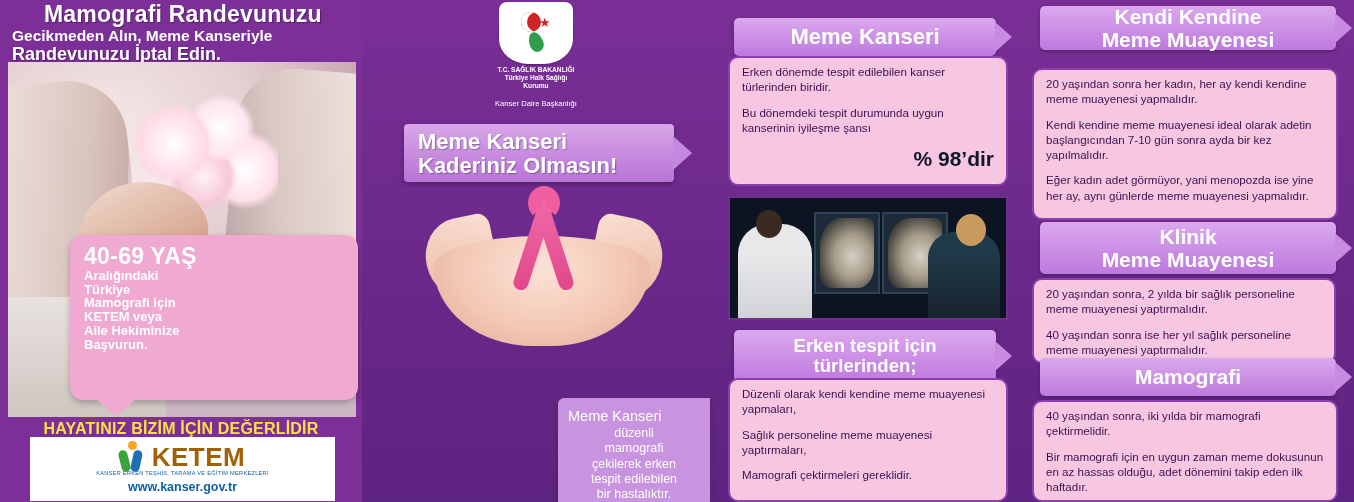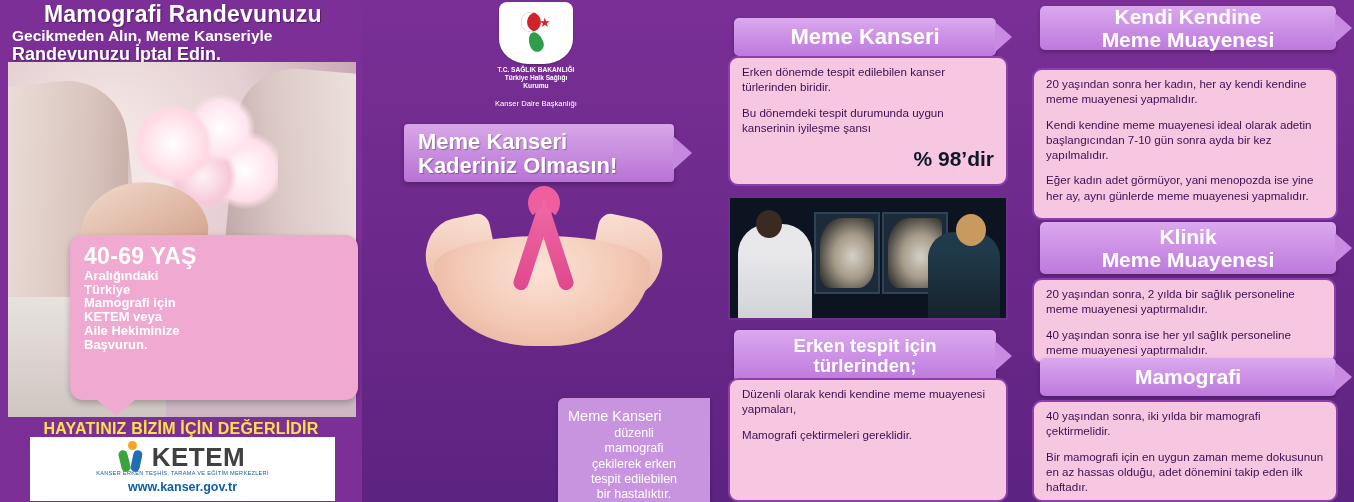--- a/index.html
+++ b/index.html
@@ -175,21 +175,21 @@
     bottom: 0;
   }
   .ketem-mark .b1 { left: 0; background: #3aa33a; transform: rotate(-14deg); }
   .ketem-mark .b2 { left: 12px; background: #1f6fb5; transform: rotate(12deg); }
   .ketem-mark .dot {
     position: absolute; top: -1px; left: 8px;
     width: 9px; height: 9px; border-radius: 50%;
     background: #f5a623;
   }
   .ketem-text {
-    color: #404040;
+    color: #a16207;
     font-size: 26px;
     font-weight: bold;
     letter-spacing: .5px;
     line-height: 1;
   }
   .ketem-sub {
     text-align: center;
     color: #0f5fa8;
     font-size: 5.6px;
     letter-spacing: .3px;
@@ -603,20 +603,21 @@
 
     <div class="card-head" id="head-early">
       <div>
         <div>Erken tespit için</div>
         <div>türlerinden;</div>
       </div>
     </div>
     <div class="card" id="card-early">
       <div class="card-body">
         <p>Düzenli olarak kendi kendine meme muayenesi yapmaları,</p>
+        <p>Sağlık personeline meme muayenesi yaptırmaları,</p>
         <p>Mamografi çektirmeleri gereklidir.</p>
       </div>
     </div>
 
     <div class="card-head" id="head-self">
       <div>
         <div>Kendi Kendine</div>
         <div>Meme Muayenesi</div>
       </div>
     </div>

